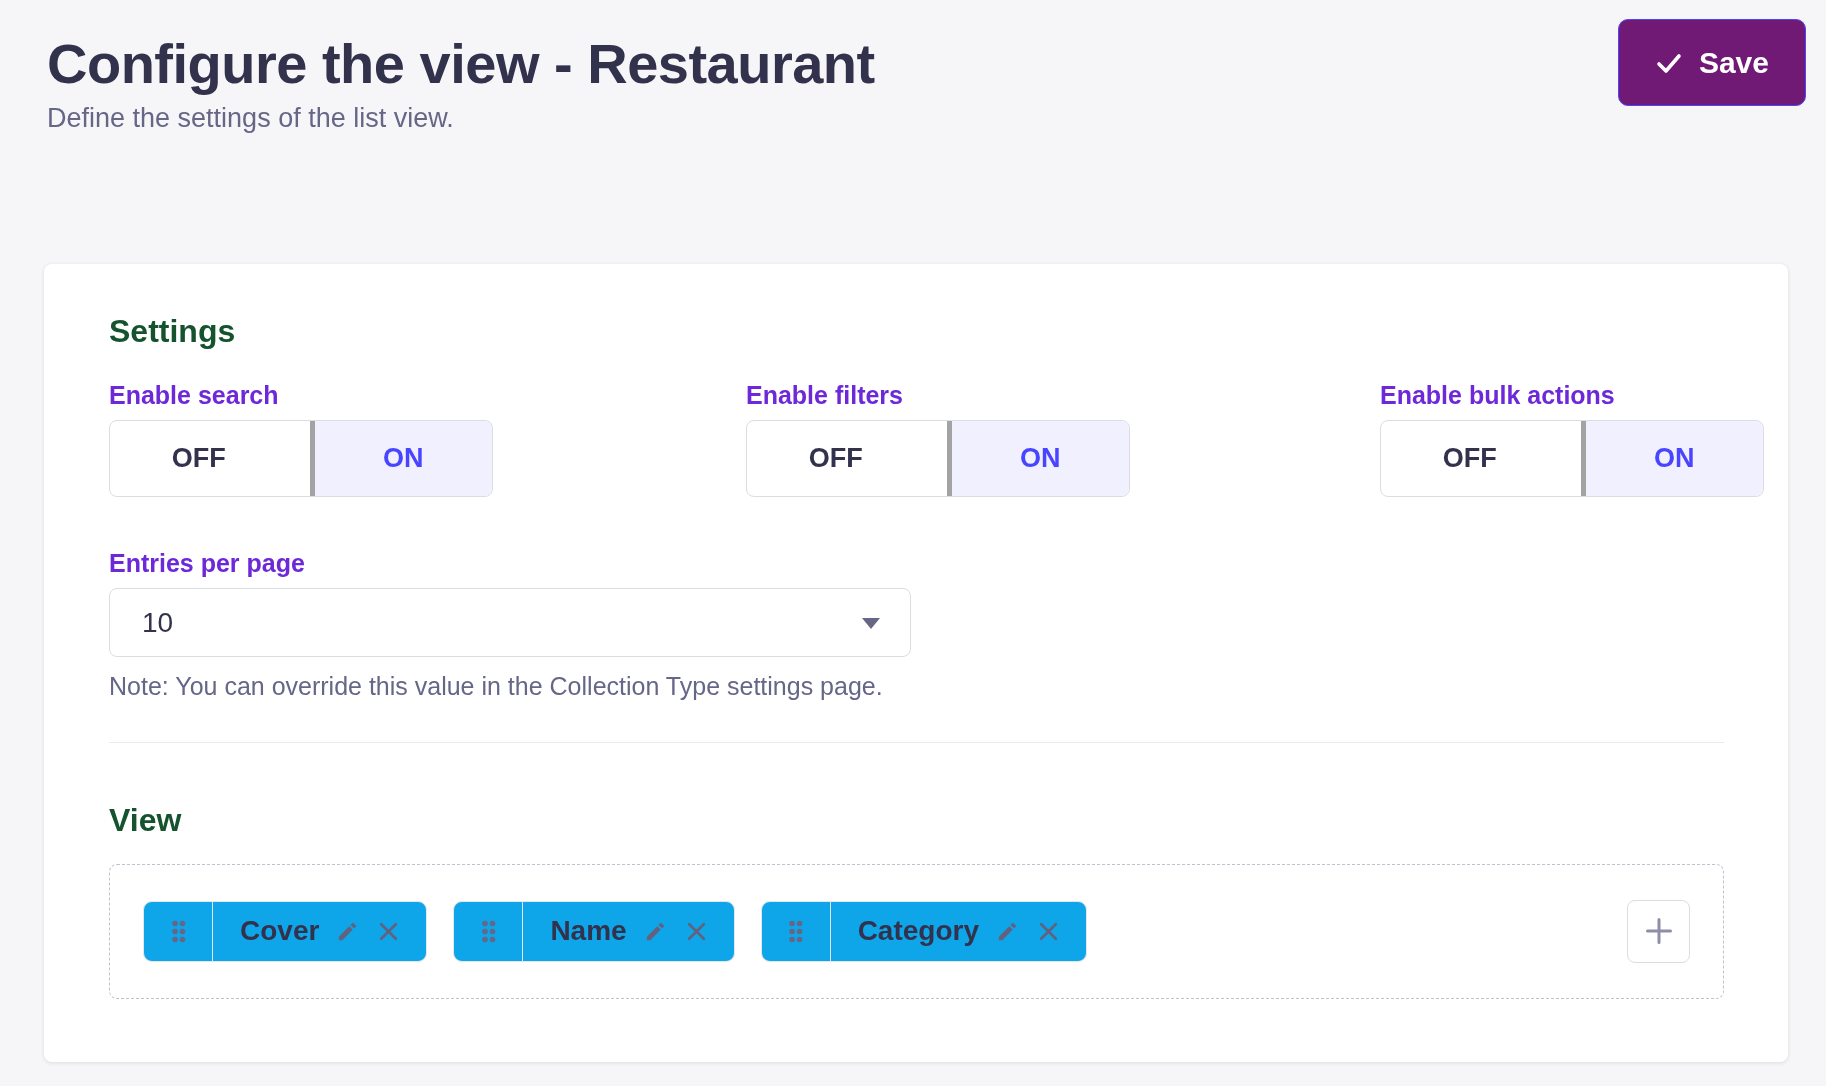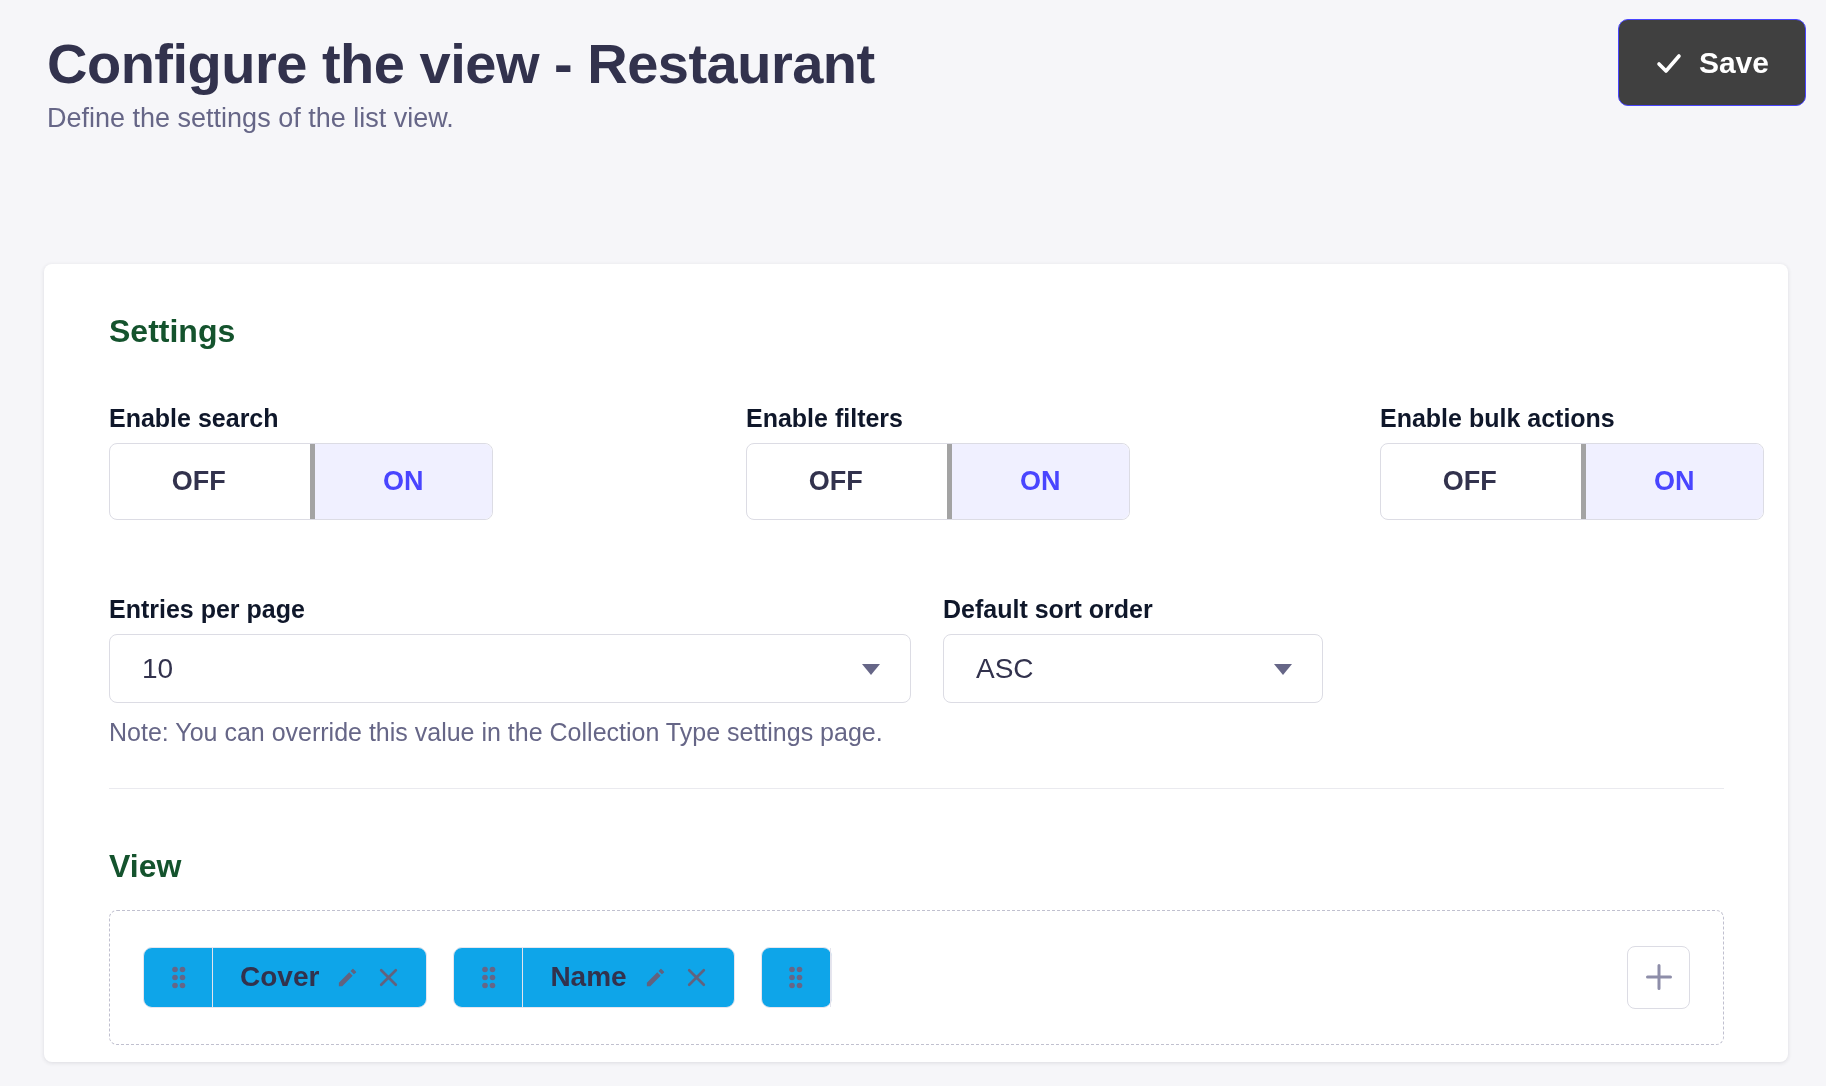--- a/index.html
+++ b/index.html
@@ -13,38 +13,38 @@
   
   .header { position:relative; padding:30px 0 0 47px; }
   .page-title {
     font-size:56px; font-weight:700; letter-spacing:-0.5px;
     color:#32324d; line-height:1.2;
   }
   .page-subtitle { margin-top:6px; font-size:27px; color:#666687; }
   .save-btn {
     position:absolute; top:19px; right:20px;
     height:87px; padding:0 36px;
-    background:#404040; border:1px solid #4945ff; border-radius:10px;
+    background:#701a75; border:1px solid #4945ff; border-radius:10px;
     color:#ffffff; font-family:inherit; font-size:30px; font-weight:700;
     display:flex; align-items:center; gap:16px; cursor:pointer;
   }
 
   
   .card {
     margin:130px 38px 0 44px;
     width:1744px; height:798px;
     background:#ffffff; border-radius:8px;
     box-shadow:0 1px 4px rgba(33,33,52,0.12);
     padding:50px 64px 0 65px;
   }
   .section-heading { font-size:32px; font-weight:700; color:#14532d; line-height:1.1; }
 
   
   .toggles-row { display:grid; grid-template-columns:637px 634px 343px; margin-top:34px; }
-  .field-label { font-size:25px; font-weight:700; color:#0f172a; line-height:25px;margin-top:23px; }
+  .field-label { font-size:25px; font-weight:700; color:#6d28d9; line-height:25px; }
   .toggle {
     margin-top:12px; width:384px; height:77px;
     border:1px solid #dcdce4; border-radius:8px; background:#ffffff;
     display:flex; overflow:hidden;gap:22px;
   }
   .toggle-half {
     flex:1; display:flex; align-items:center; justify-content:center;
     font-size:27px; font-weight:700; color:#32324d; cursor:pointer;
     background:transparent; border:none; font-family:inherit;
   }
@@ -144,27 +144,20 @@
     <div>
       <div class="field-label">Entries per page</div>
       <div class="select">
         <span>10</span>
         <span class="caret"></span>
       </div>
       <div class="note">Note: You can override this value in the Collection Type settings page.</div>
     </div>
 
 
-    <div>
-      <div class="field-label">Default sort order</div>
-      <div class="select">
-        <span>ASC</span>
-        <span class="caret"></span>
-      </div>
-    </div>
 
   </div>
 
   <hr class="divider">
 
   <h2 class="section-heading view-heading">View</h2>
 
   <div class="drop-zone">
 
     <div class="chip">
@@ -229,20 +222,33 @@
           <g fill="#666687">
             <circle cx="4" cy="4.5" r="2.8"></circle>
               <circle cx="11.5" cy="4.5" r="2.8"></circle>
             <circle cx="4" cy="12.5" r="2.8"></circle>
               <circle cx="11.5" cy="12.5" r="2.8"></circle>
             <circle cx="4" cy="20.5" r="2.8"></circle>
               <circle cx="11.5" cy="20.5" r="2.8"></circle>
           </g>
         </svg>
       </span>
+      <span class="chip-body">
+        <span class="chip-label">Category</span>
+        <button class="icon-btn">
+          <svg width="23" height="23" viewBox="0 0 24 24">
+            <path fill="#62627e" d="M3 17.46V21h3.54L17.37 10.17l-3.54-3.54L3 17.46zM20.71 7.04a1 1 0 0 0 0-1.41L18.37 3.3a1 1 0 0 0-1.41 0l-1.84 1.83 3.55 3.55 2.04-1.64z"></path>
+          </svg>
+        </button>
+        <button class="icon-btn">
+          <svg width="25" height="25" viewBox="0 0 24 24">
+            <path d="M5 5 L19 19 M19 5 L5 19" stroke="#62627e" stroke-width="2.6" stroke-linecap="round"></path>
+          </svg>
+        </button>
+      </span>
     </div>
 
     <button class="add-btn">
       <svg width="30" height="30" viewBox="0 0 30 30">
         <path d="M15 3.5 V26.5 M3.5 15 H26.5" stroke="#8e8ea9" stroke-width="3" stroke-linecap="round"></path>
       </svg>
     </button>
 
   </div>
 

